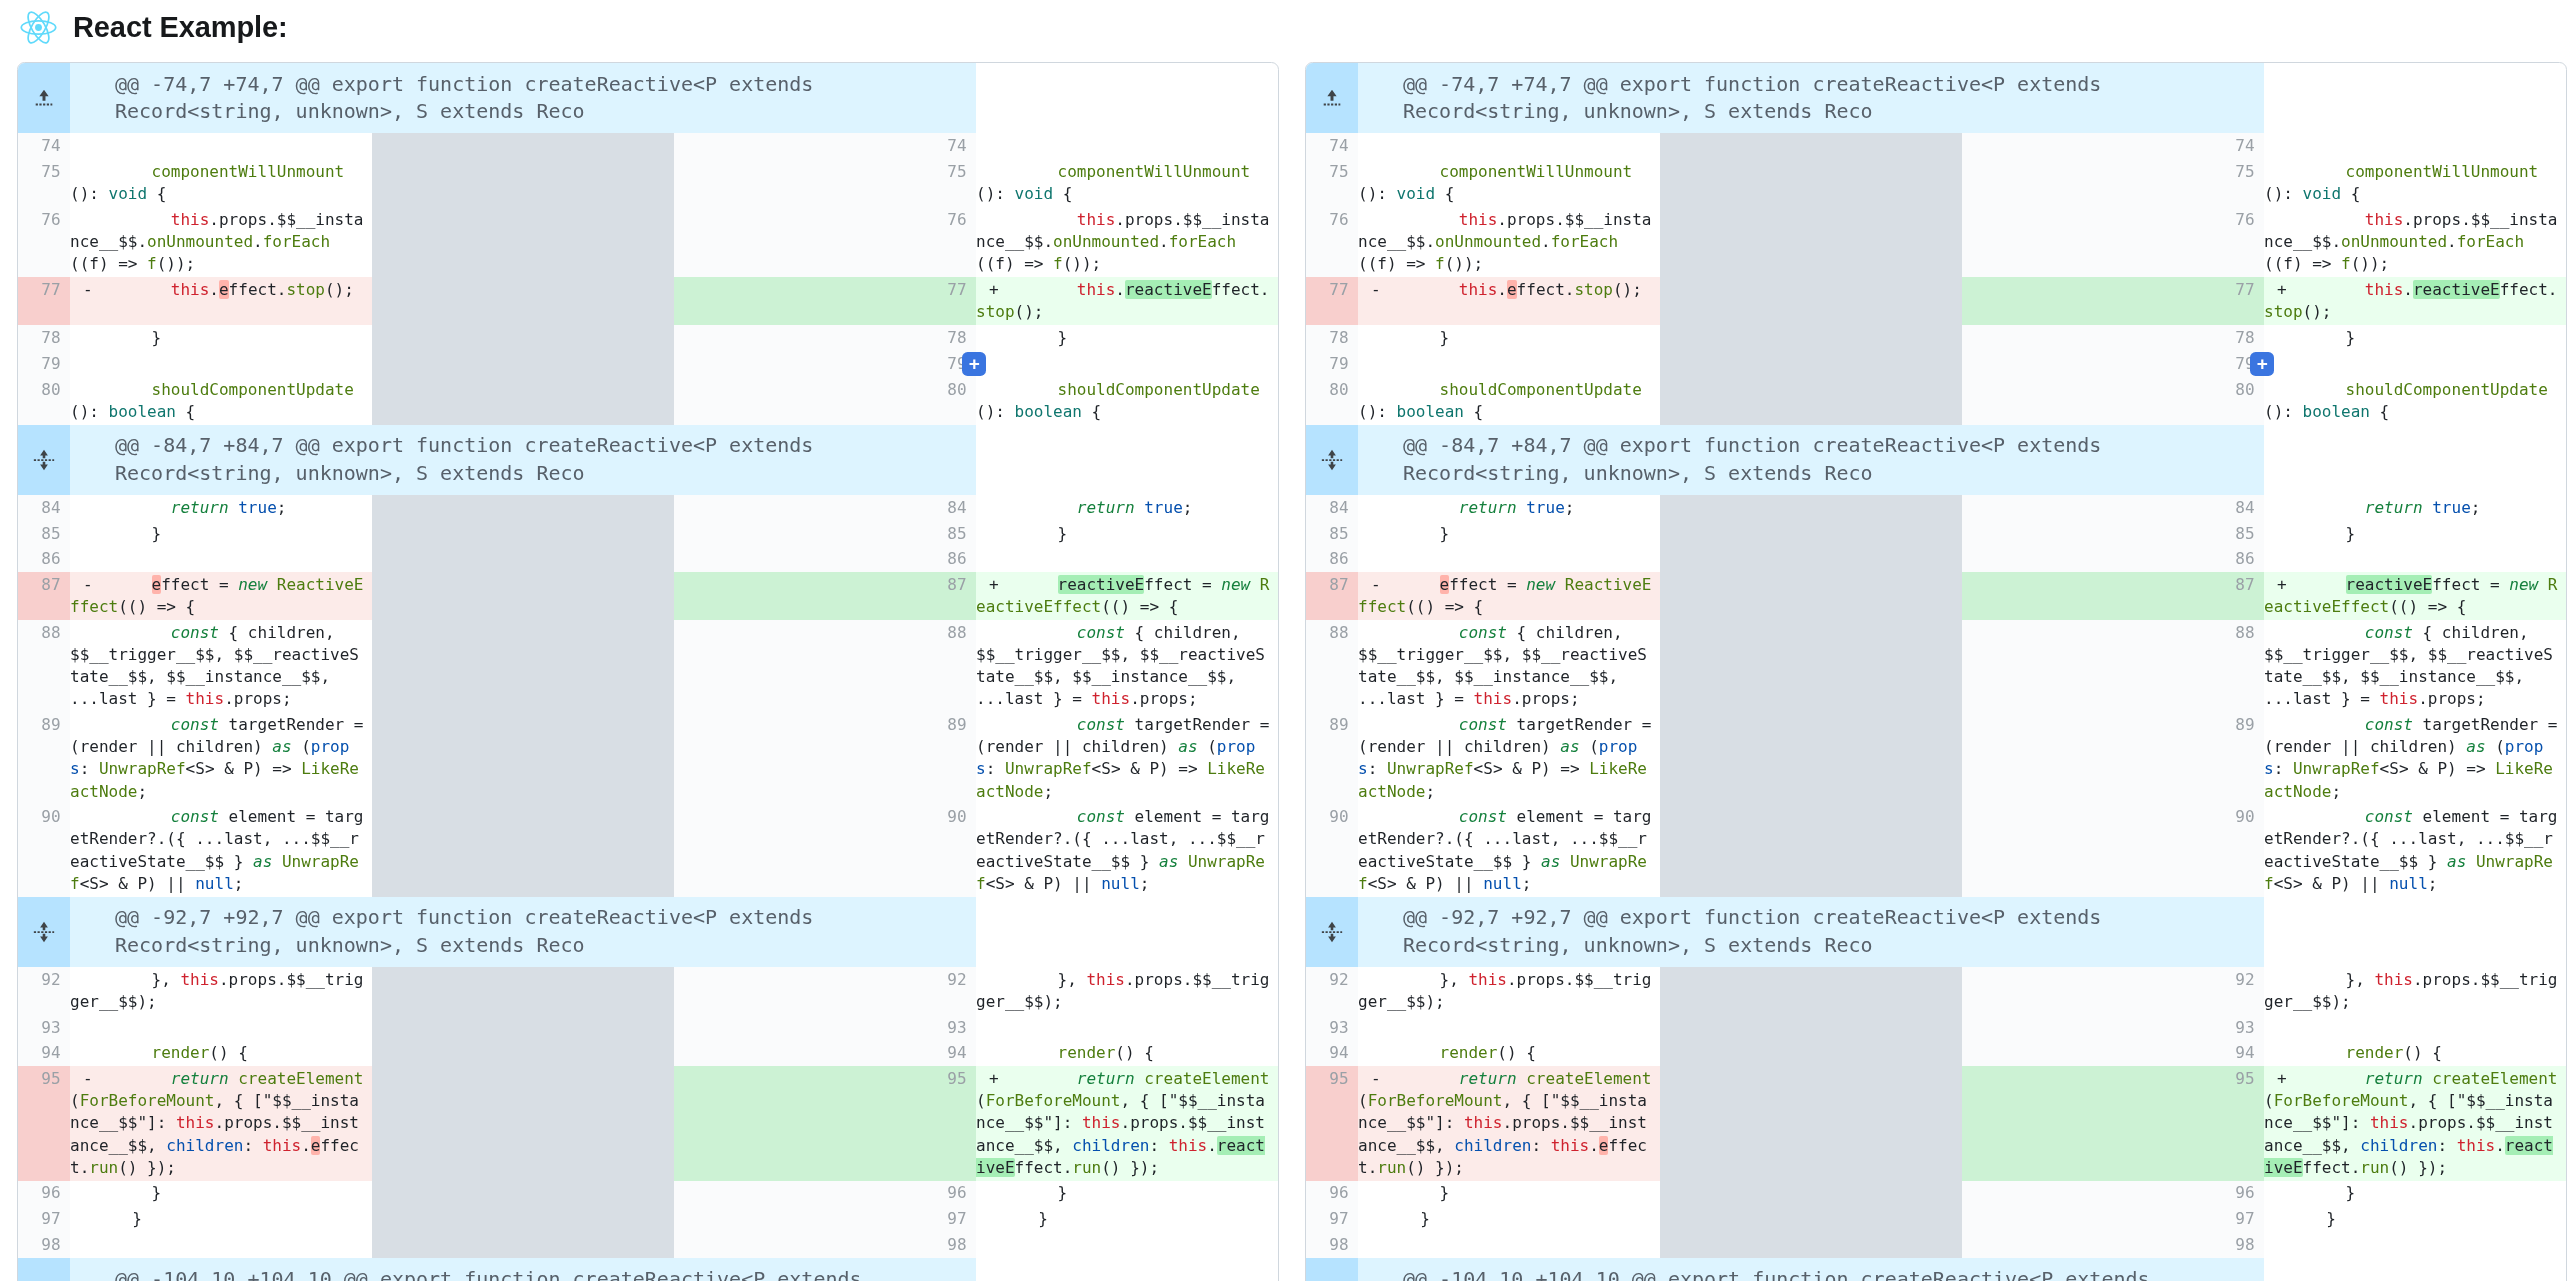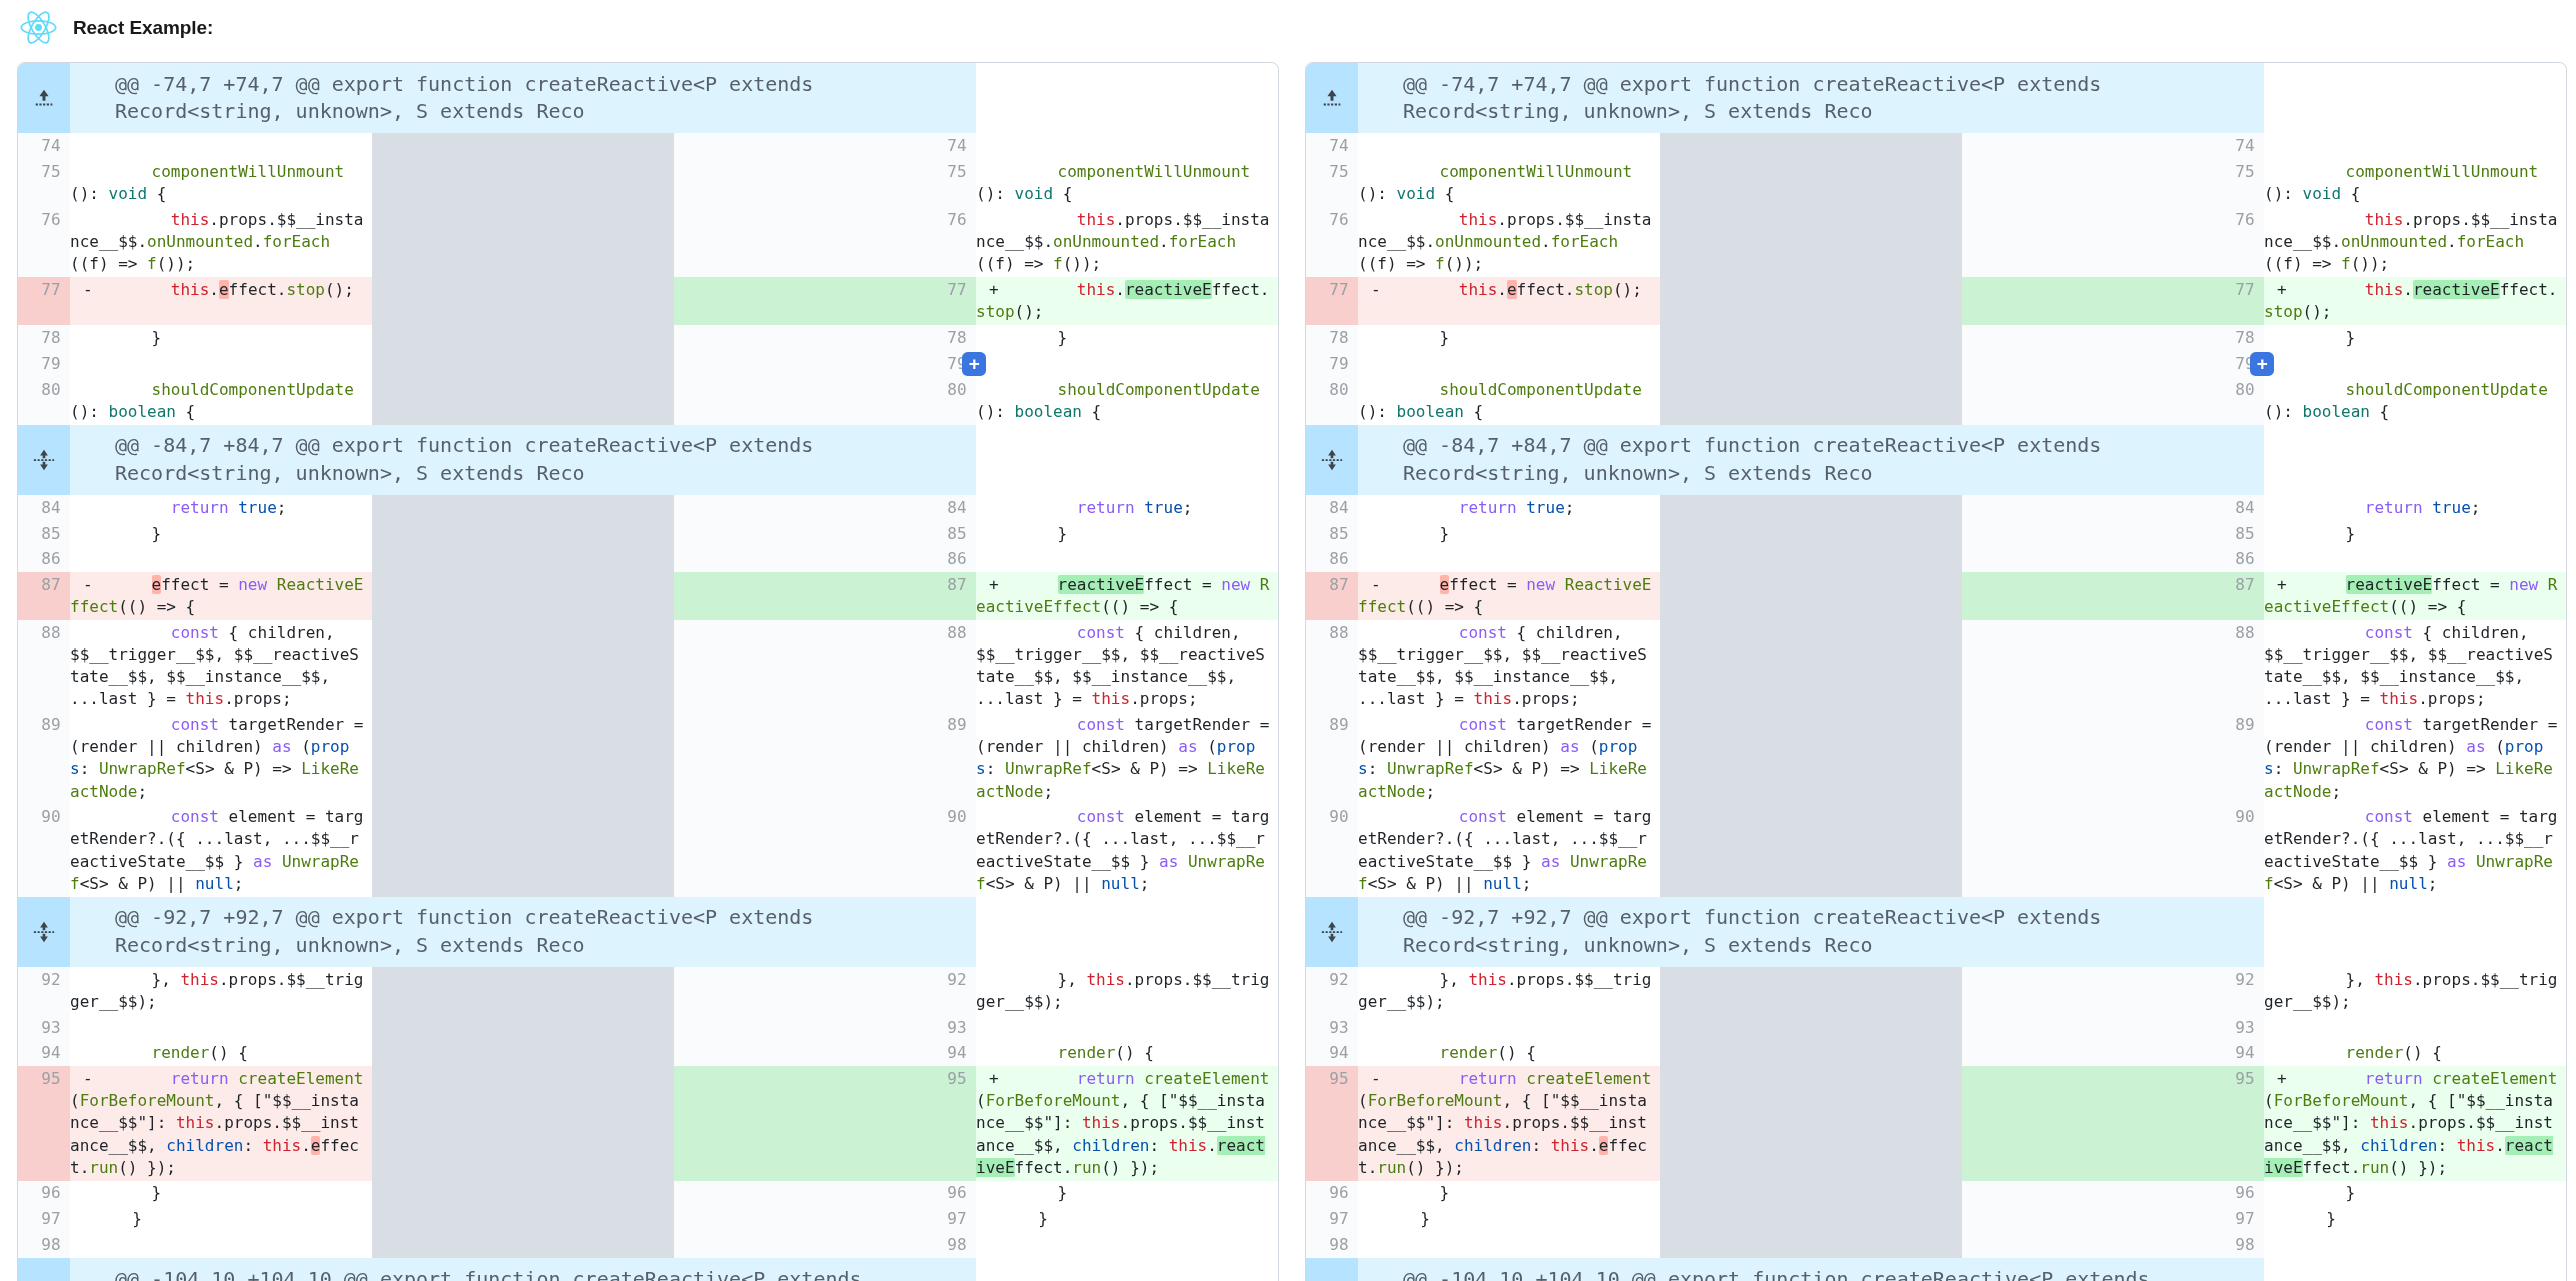--- a/index.html
+++ b/index.html
@@ -15,21 +15,21 @@
 
   
   .pane-header {
     height: 49px;
     display: flex; align-items: center;
     padding: 5.6px 0 0 17px;
     gap: 13px;
   }
   .logo { width: 43px; height: 43px; flex: 0 0 43px; display:block; }
   .pane-title {
-    font-size: 19px; font-weight: 600; color: #17191b;
+    font-size: 29px; font-weight: 600; color: #17191b;
     letter-spacing: -0.1px; line-height: 1;
   }
 
   
   .diff-frame {
     position: absolute;
     left: 17px; top: 62px;
     width: 1262px; height: 1220px;
     border: 0.9px solid #d0d7de;
     border-radius: 7.5px 7.5px 0 0;
@@ -91,21 +91,21 @@
   }
   .code .body { display: inline; }
 
   .w-del { background: #ffb3ab; border-radius: 1.9px; }
   .w-add { background: #a5eeb5; border-radius: 2px; }
 
   
   .mid-sep { width: 0.9px; background: #d8dee4; padding: 0; }
 
   
-  .k-kw     { color: #8b5cf6; }   
+  .k-kw     { color: #15803d; font-style: italic; }   
   .k-fn     { color: #4d7c0f; }   
   .k-this   { color: #cf222e; }   
   .k-type   { color: #0f766e; }   
   .k-prop   { color: #0550ae; }   
   .k-val    { color: #0550ae; }   
   .k-plain  { color: #1f2328; }
 
   
   .add-btn {
     position: absolute;

